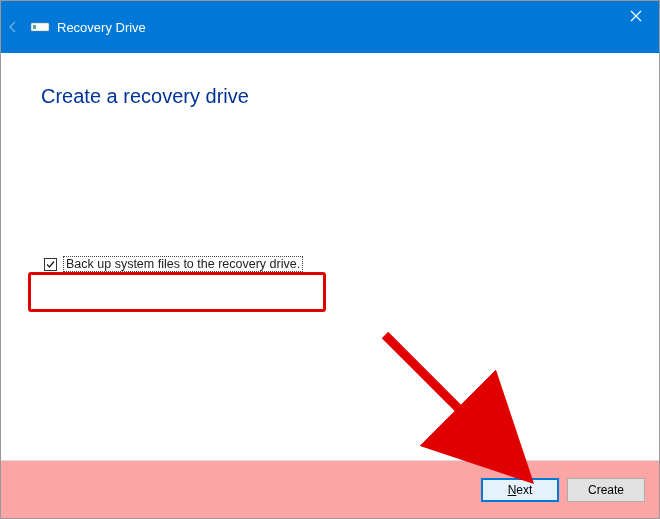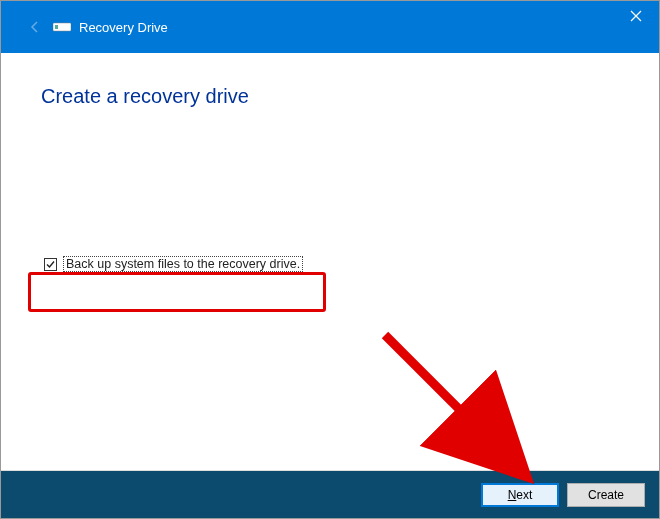--- a/index.html
+++ b/index.html
@@ -22,21 +22,21 @@
       display: flex;
       flex-direction: column;
       background: #fff;
     }
     .titlebar {
       height: 52px;
       background: #0078D7;
       color: #fff;
       display: flex;
       align-items: center;
-      padding-left: 24px;
+      padding-left: 2px;
       position: relative;
     }
     .back-arrow {
       width: 20px;
       height: 20px;
       margin-right: 8px;
       display: flex;
       align-items: center;
       justify-content: center;
       opacity: 0.5;
@@ -113,22 +113,22 @@
       position: absolute;
       left: 28px;
       top: 272px;
       width: 298px;
       height: 40px;
       border: 3px solid #e00000;
       border-radius: 3px;
       pointer-events: none;
     }
     .footer {
-      height: 48px;
-      background: #0c4a6e;
+      height: 58px;
+      background: #fca5a5;
       border-top: 1px solid #ddd;
       display: flex;
       align-items: center;
       justify-content: flex-end;
       padding-right: 14px;
       gap: 8px;
     }
     .btn {
       min-width: 78px;
       height: 24px;

